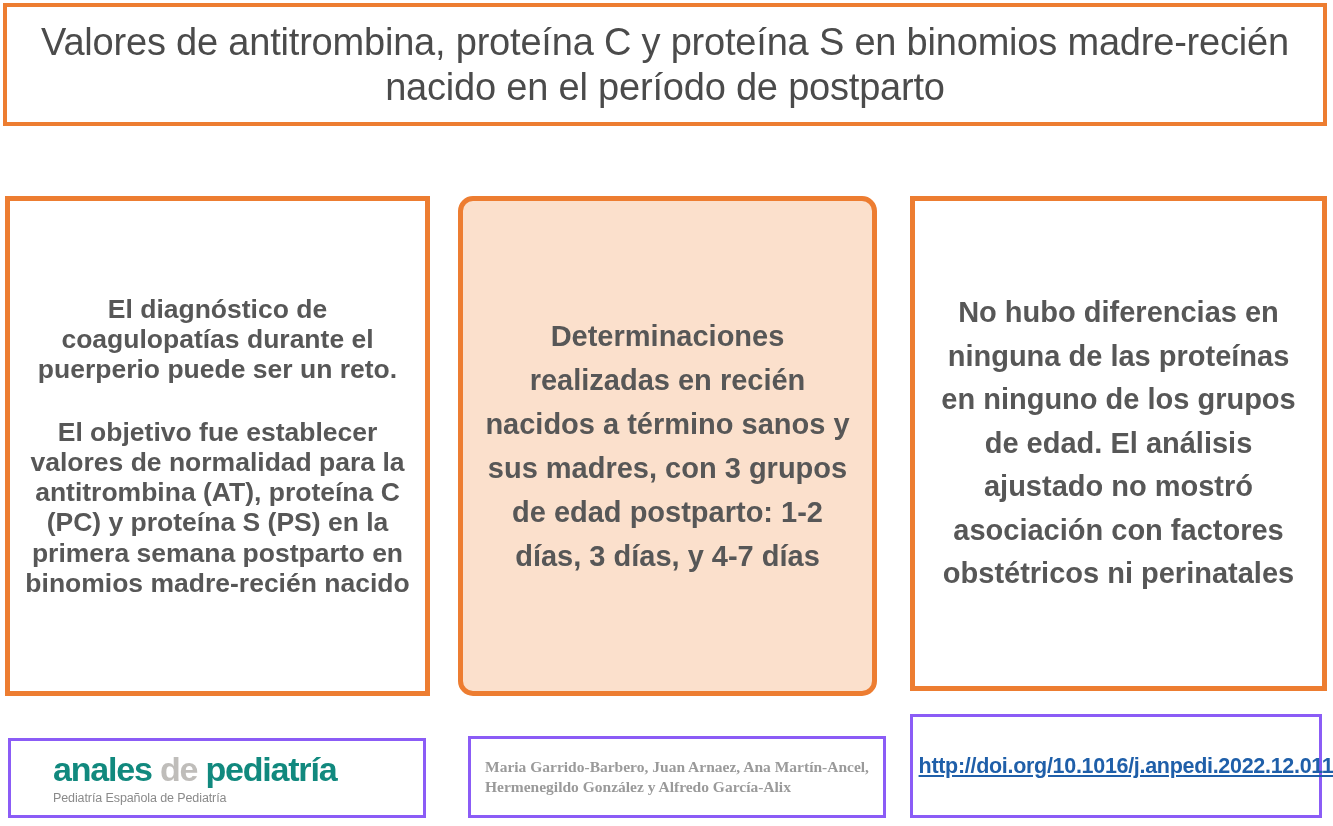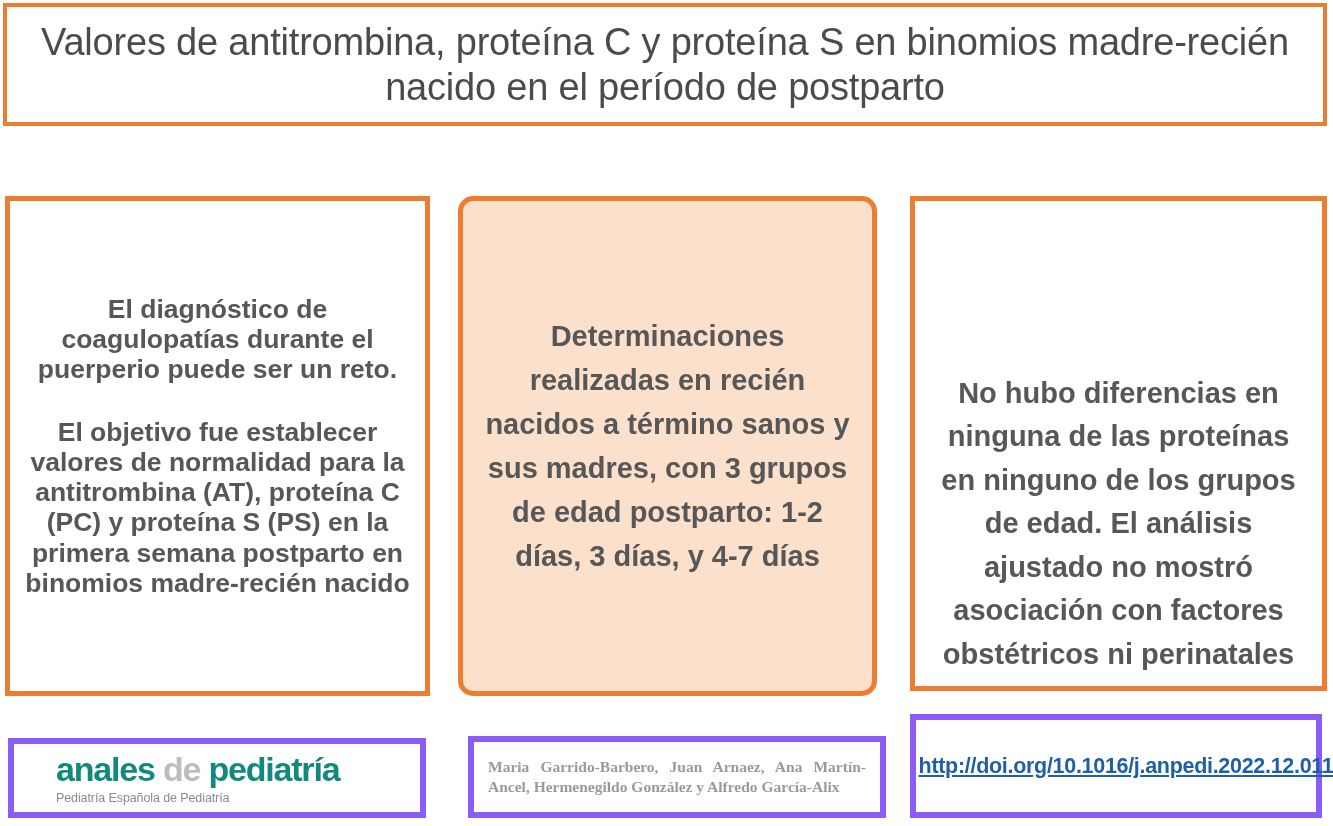--- a/index.html
+++ b/index.html
@@ -69,21 +69,20 @@
     height: 500px;
     background: #FBE0CC;
     border-radius: 15px;
   }
   #panel-results {
     left: 910px;
     top: 196px;
     width: 417px;
     height: 495px;
     background: #ffffff;
-    justify-content: flex-end;
   }
   .panel-para {
     font-weight: bold;
     color: #575757;
     text-align: center;
     margin: 0;
   }
   #panel-objective .panel-para {
     font-size: 26.5px;
     line-height: 1.14;
@@ -97,21 +96,21 @@
   }
   #panel-results .panel-para {
     font-size: 29px;
     line-height: 1.5;
   }
 
   
   .footer-box {
     position: absolute;
     box-sizing: border-box;
-    border: 6px solid #8b5cf6;
+    border: 3px solid #8b5cf6;
     background: #ffffff;
   }
   #logo-box {
     left: 8px;
     top: 738px;
     width: 418px;
     height: 80px;
     display: flex;
     flex-direction: column;
     justify-content: center;

